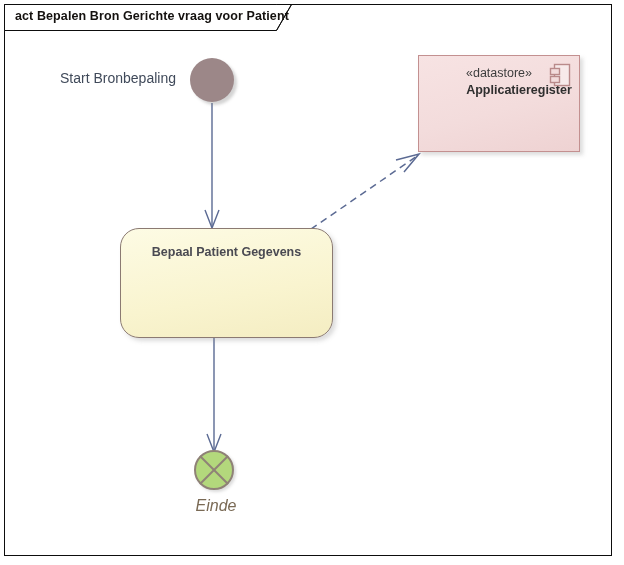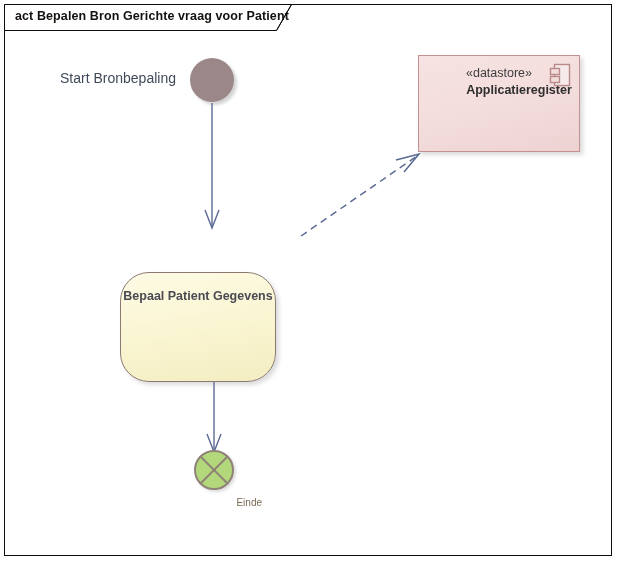--- a/index.html
+++ b/index.html
@@ -89,28 +89,27 @@
     color: #404a5a;
     white-space: nowrap;
     margin-left: 6px;
   }
 
   
   #activity-node {
     position: absolute;
     left: 120px;
     top: 228px;
-    width: 156px;
+    width: 213px;
     height: 110px;
     border: 1px solid #8b7a72;
-    border-radius: 29px;
+    border-radius: 19px;
     background: linear-gradient(170deg, #fdfbe4 0%, #f9f4cf 60%, #f4edc2 100%);
     box-shadow: 3px 3px 4px rgba(140,140,140,0.30);
     box-sizing: border-box;
-    margin-top: 44px;
   }
   #activity-label {
     position: absolute;
     left: 0;
     right: 0;
     top: 16px;
     text-align: center;
     font-size: 12.5px;
     font-weight: bold;
     color: #4a4a52;
@@ -180,23 +179,24 @@
   #final-node .x-mark {
     position: absolute;
     left: 0;
     top: 0;
   }
   #end-label {
     position: absolute;
     left: 170px;
     top: 497px;
     width: 92px;
-    text-align: right;
-    font-size: 10px;
+    text-align: center;
+    font-size: 16px;
     color: #7a6a55;
+    font-style: italic;
   }
 </style>
 </head>
 <body>
 
 <div id="diagram-frame"></div>
 
 <div id="frame-title-tab">
   <svg width="290" height="28" viewBox="0 0 290 28">
     <path d="M0.5 0.5 L272.5 0.5 L287.5 0.5 L272.5 26.5 L0.5 26.5 Z" fill="#ffffff" stroke="#0d0d0d" stroke-width="1"></path>

